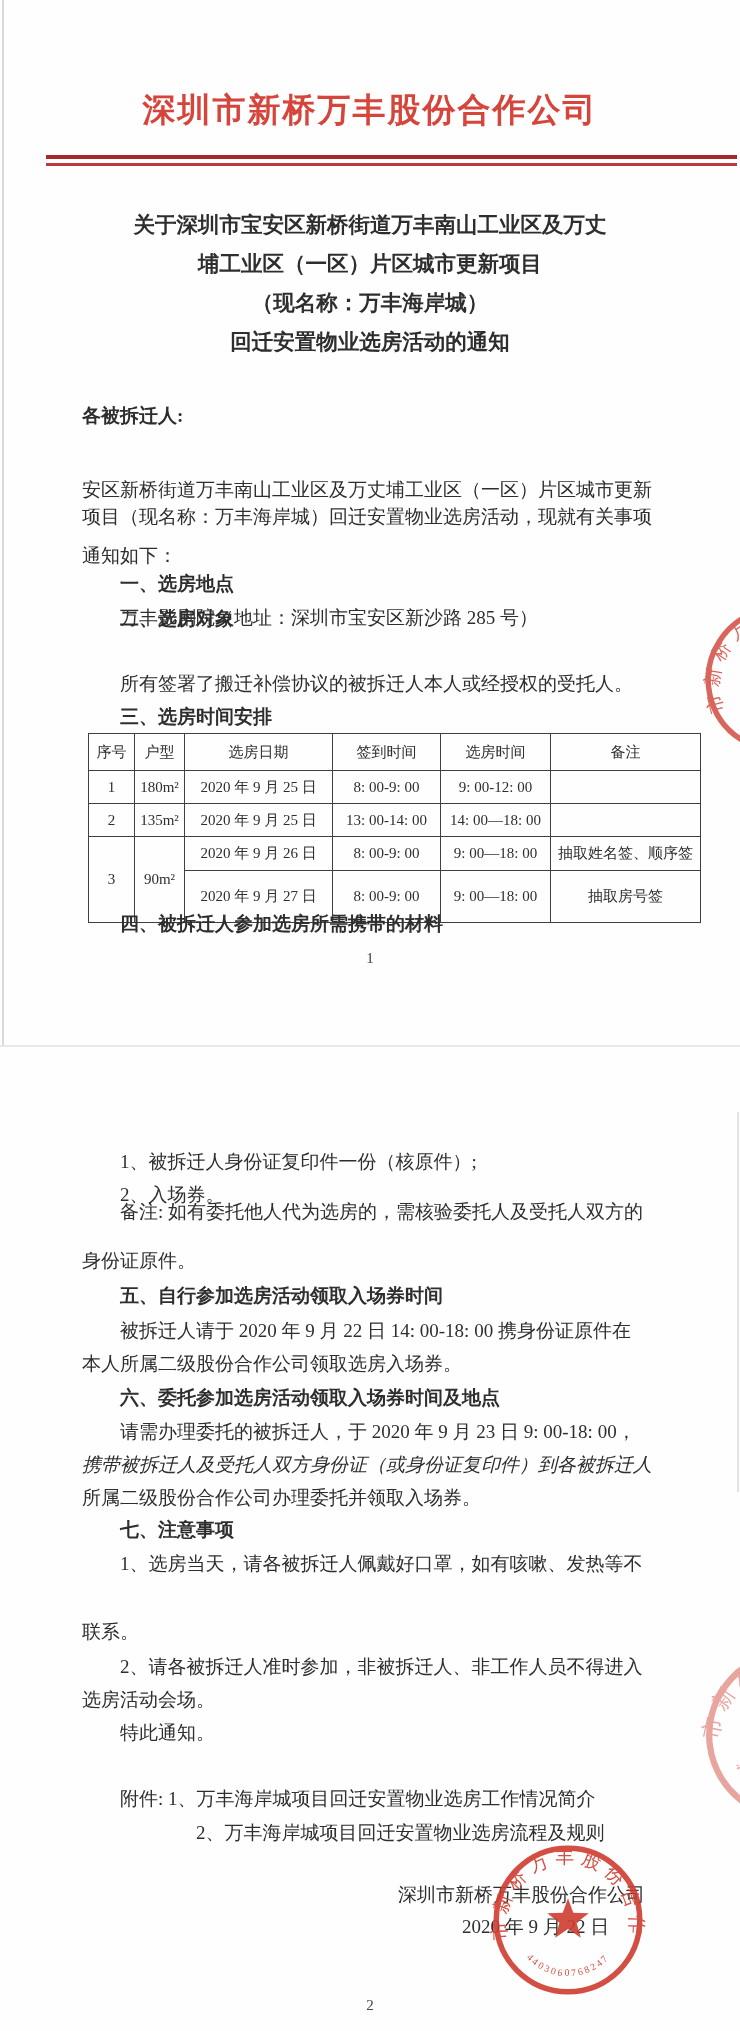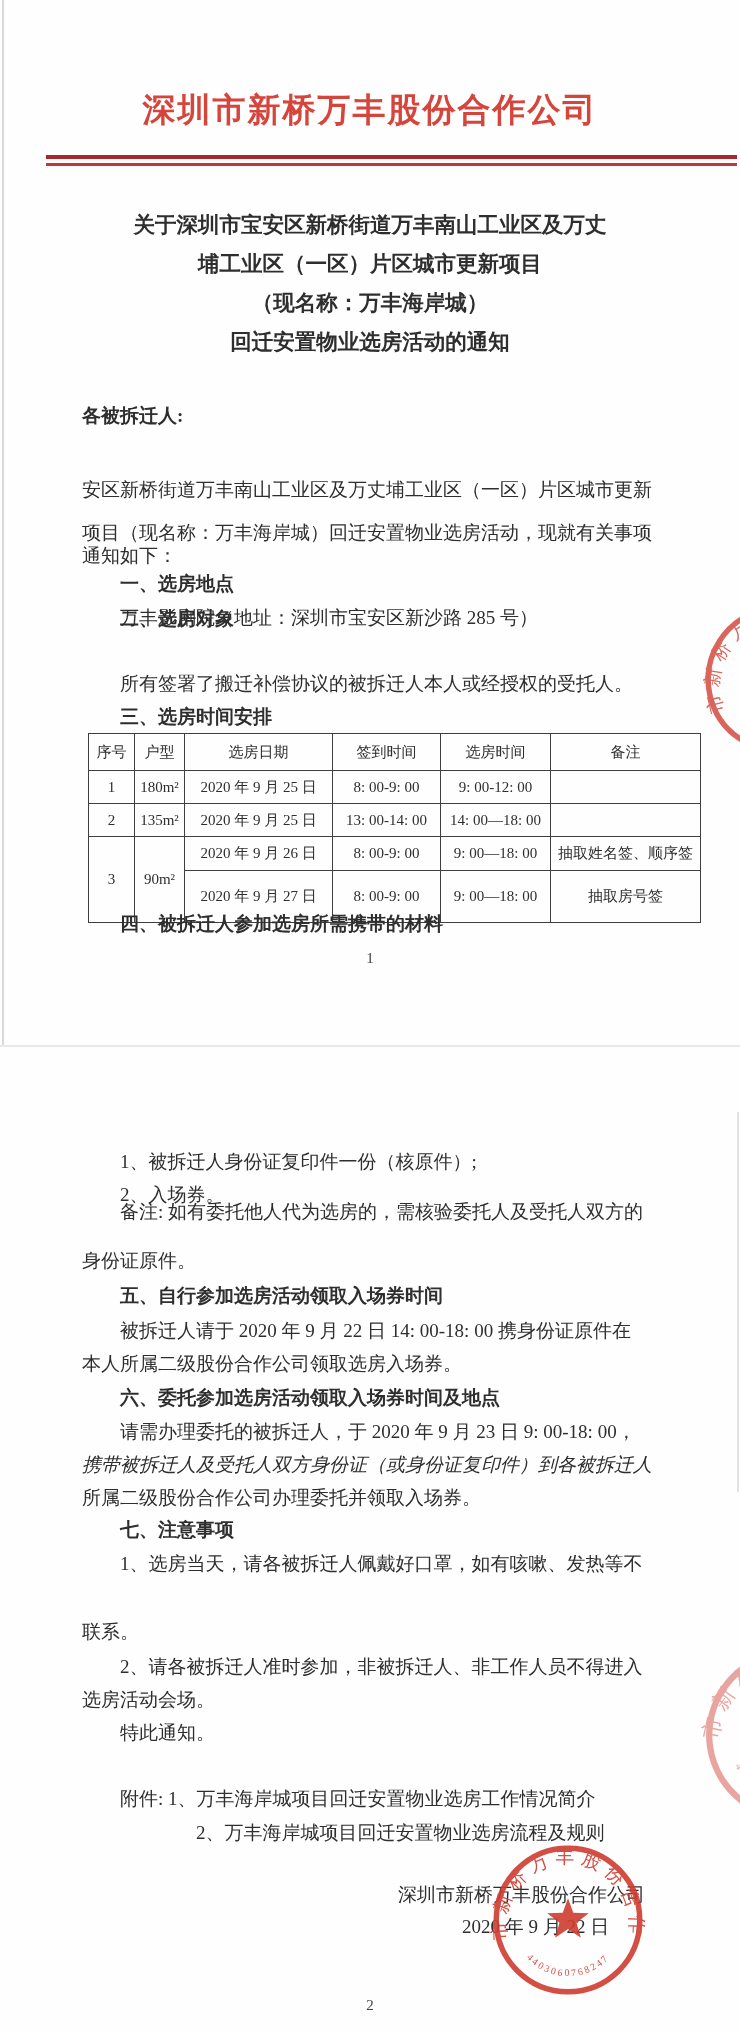--- a/index.html
+++ b/index.html
@@ -58,21 +58,21 @@
     <div class="abs title-block">
       <div class="tline">关于深圳市宝安区新桥街道万丰南山工业区及万丈</div>
       <div class="tline">埔工业区（一区）片区城市更新项目</div>
       <div class="tline">（现名称：万丰海岸城）</div>
       <div class="tline">回迁安置物业选房活动的通知</div>
     </div>
 
     <div class="abs line bold flush" style="top:399px;">各被拆迁人:</div>
 
     <div class="abs line flush" style="top:473px;">安区新桥街道万丰南山工业区及万丈埔工业区（一区）片区城市更新</div>
-    <div class="abs line flush" style="top:516px;">项目（现名称：万丰海岸城）回迁安置物业选房活动，现就有关事项</div>
+    <div class="abs line flush" style="top:500px;">项目（现名称：万丰海岸城）回迁安置物业选房活动，现就有关事项</div>
     <div class="abs line flush" style="top:539px;">通知如下：</div>
 
     <div class="abs line bold ind" style="top:567px;">一、选房地点</div>
     <div class="abs line ind" style="top:601px;">万丰影剧院（地址：深圳市宝安区新沙路 285 号）</div>
     <div class="abs line bold ind" style="top:602px;">二、选房对象</div>
     <div class="abs line ind" style="top:667px;">所有签署了搬迁补偿协议的被拆迁人本人或经授权的受托人。</div>
     <div class="abs line bold ind" style="top:700px;">三、选房时间安排</div>
 
     <div class="abs" style="left:88px;top:733px;">
       <table class="doc-table">

